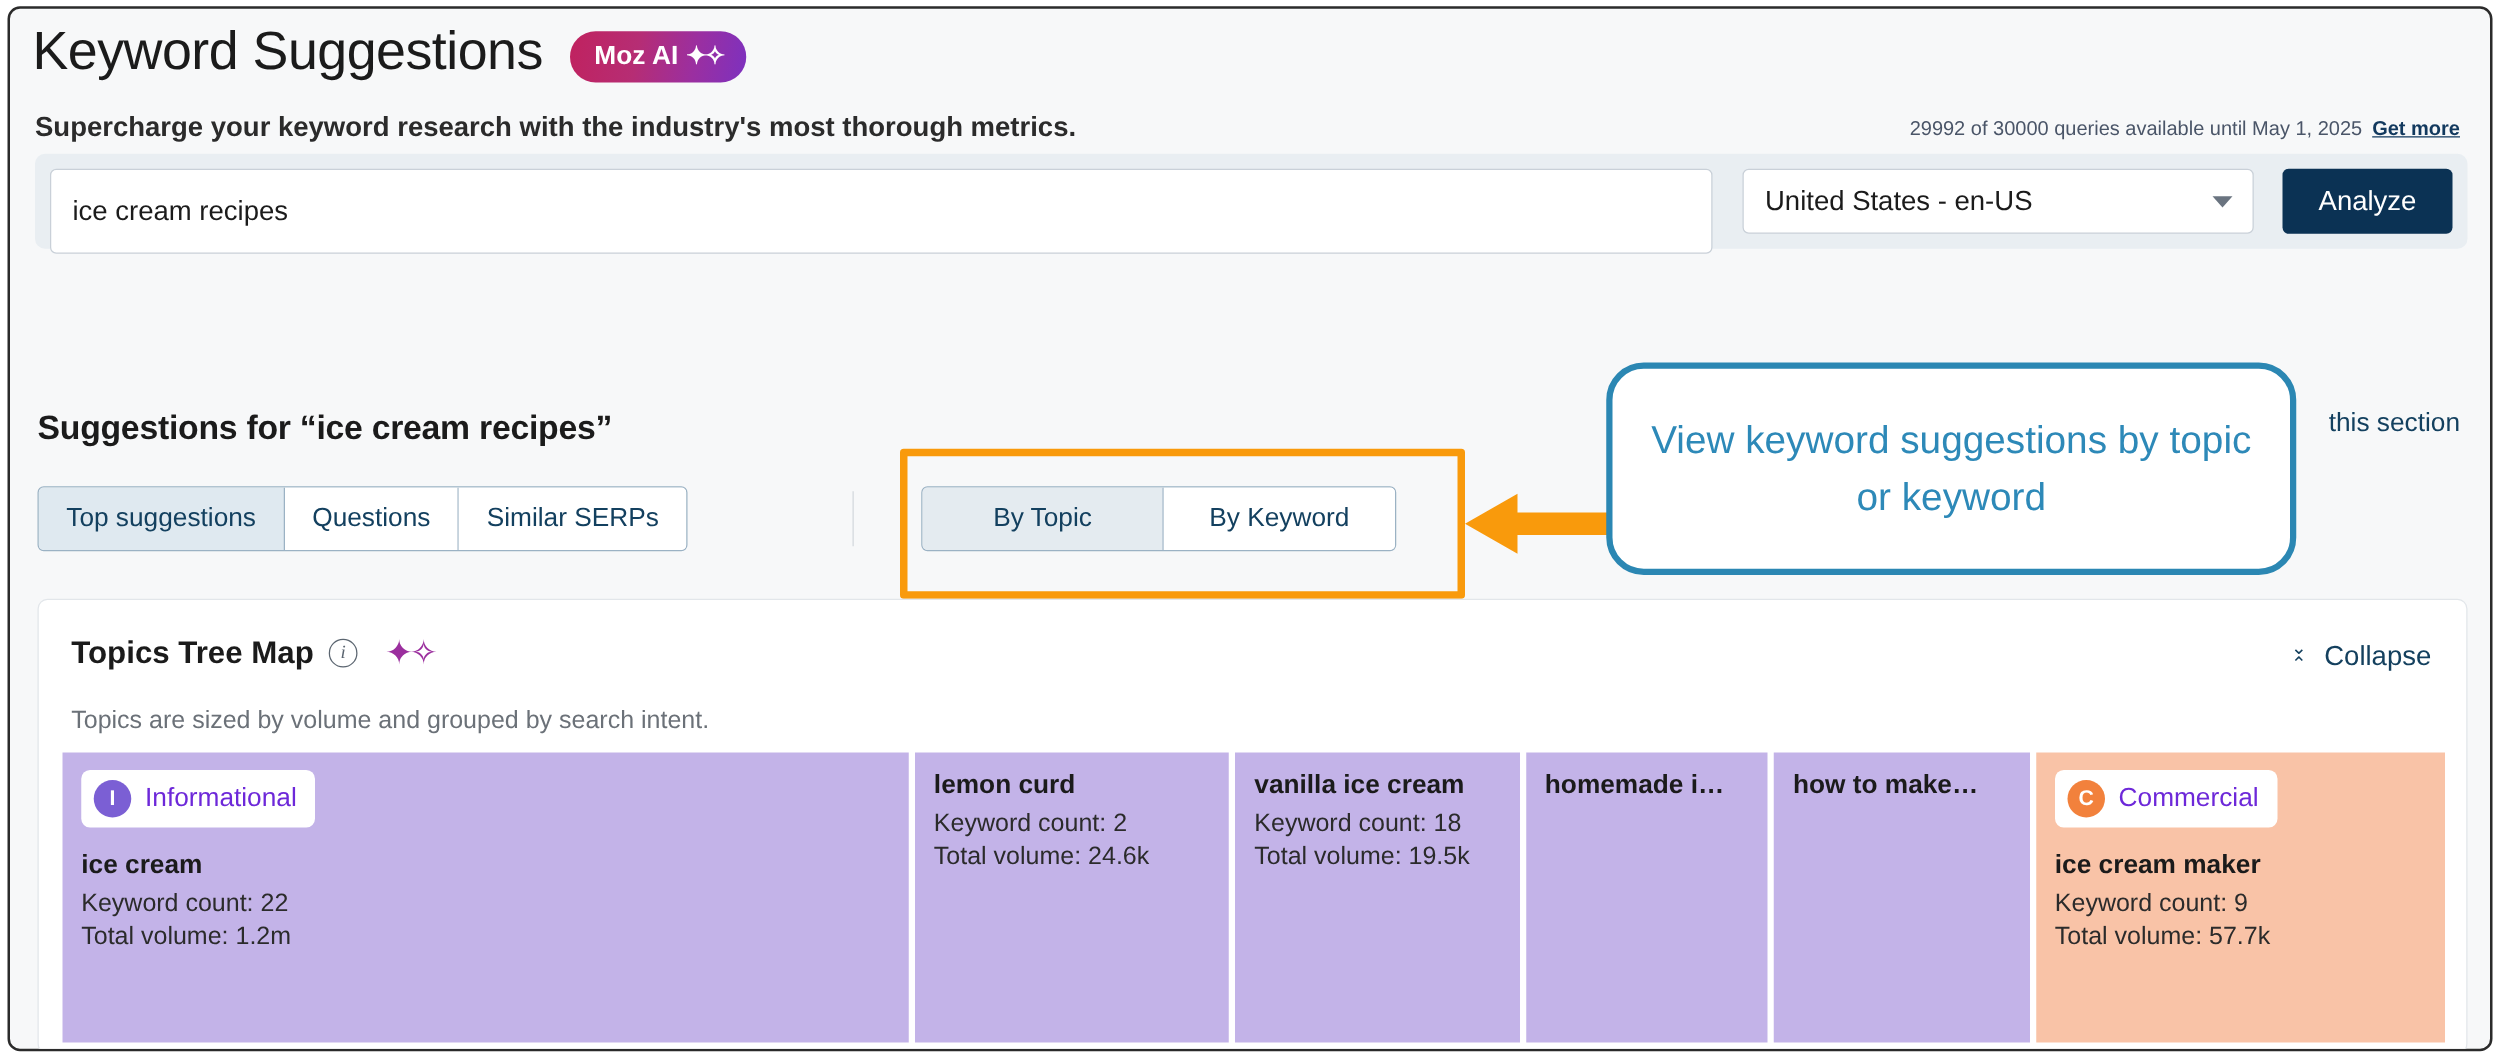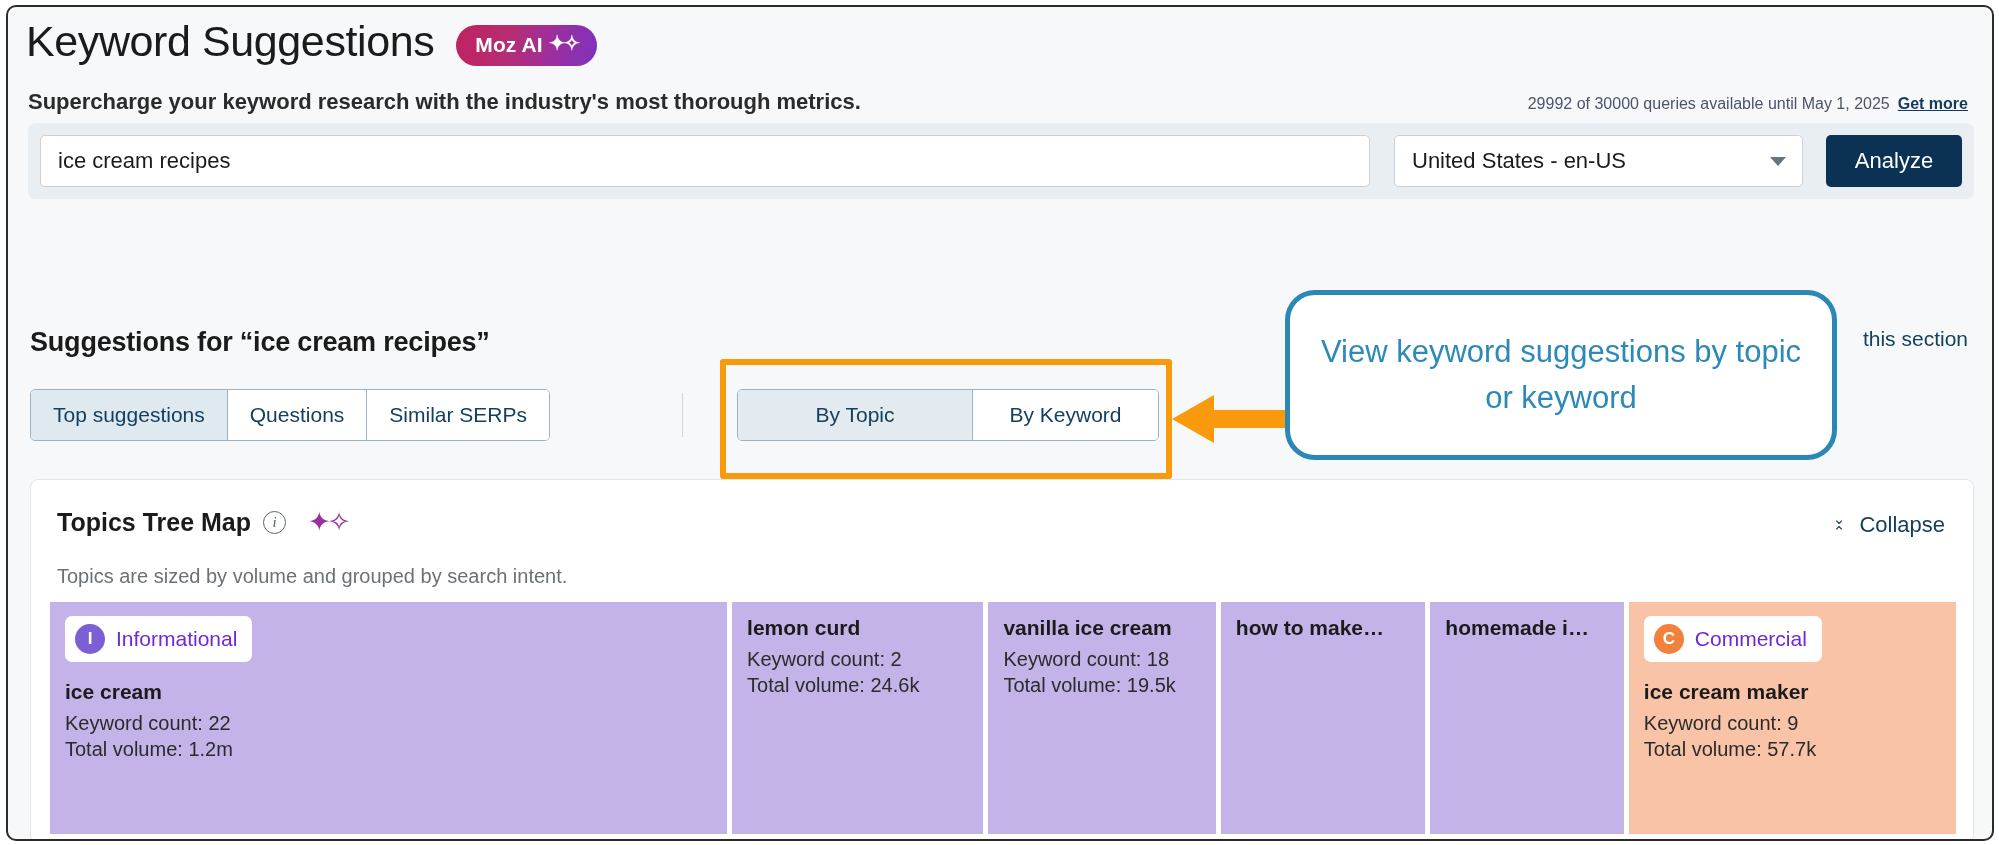--- a/index.html
+++ b/index.html
@@ -25,21 +25,21 @@
   .header { position: absolute; left: 0; top: 0; width: 100%; }
   .title-row {
     position: absolute; left: 18px; top: 12px;
     display: flex; align-items: center; gap: 22px;
   }
   .page-title {
     font-size: 43px; font-weight: 400; color: #1b1b1b;
     letter-spacing: -0.4px; line-height: 1.05;
   }
   .moz-ai-badge {
-    display: inline-flex; gap: 5px;
+    display: inline-flex; align-items: center; gap: 5px;
     padding: 8px 19px 9px 19px;
     border-radius: 26px;
     background: linear-gradient(100deg, #c0225f 0%, #b62d74 38%, #9b2fa0 70%, #7d31bf 100%);
     color: #ffffff; font-size: 21px; font-weight: 700;
     letter-spacing: 0.1px;
     transform: translateY(4px);
   }
   .moz-ai-badge .spark { font-size: 20px; line-height: 1; margin-left: 1px; letter-spacing:-2px;}
   .subtitle {
     position: absolute; left: 20px; top: 82px;
@@ -56,21 +56,21 @@
 
   
   .search-strip {
     position: absolute; left: 20px; top: 116px;
     width: 1946px; height: 76px;
     background: #e9eef2;
     border-radius: 8px;
   }
   .kw-input {
     position: absolute; left: 12px; top: 12px;
-    width: 1330px; height: 52px;
+    width: 1330px; height: 68px;
     background: #ffffff;
     border: 1px solid #c9d0d8;
     border-radius: 5px;
     font-family: "Liberation Sans", sans-serif;
     font-size: 22px; color: #1b1b1b;
     padding: 0 17px;
     outline: none;
   }
   .locale-select {
     position: absolute; left: 1366px; top: 12px;
@@ -146,21 +146,21 @@
     border-radius: 5px;
     overflow: hidden;
   }
   .toggle-btn {
     display: flex; align-items: center; justify-content: center;
     height: 100%;
     font-size: 21px; color: #13405f;
     background: #ffffff;
     cursor: pointer; white-space: nowrap;
   }
-  .toggle-btn.by-topic { width: 235px; background: #e4ebf0; border-right: 1px solid #9bb2c4; }
+  .toggle-btn.by-topic { width: 193px; background: #e4ebf0; border-right: 1px solid #9bb2c4; }
   .toggle-btn.by-keyword { width: 185px; }
 
   
   .annot-arrow {
     position: absolute; left: 1164px; top: 384px;
     width: 124px; height: 56px;
   }
   .callout {
     position: absolute; left: 1277px; top: 283px;
     width: 552px; height: 170px;
@@ -327,25 +327,25 @@
         <div class="tile" style="width: 252px;">
           <div class="tile-name">lemon curd</div>
           <div class="tile-stat">Keyword count: 2</div>
           <div class="tile-stat">Total volume: 24.6k</div>
         </div>
         <div class="tile" style="width: 228px;">
           <div class="tile-name">vanilla ice cream</div>
           <div class="tile-stat">Keyword count: 18</div>
           <div class="tile-stat">Total volume: 19.5k</div>
         </div>
+        <div class="tile" style="width: 194px;">
+          <div class="tile-name">homemade i…</div>
+        </div>
         <div class="tile" style="width: 205px;">
           <div class="tile-name">how to make…</div>
-        </div>
-        <div class="tile" style="width: 194px;">
-          <div class="tile-name">homemade i…</div>
         </div>
         <div class="tile commercial" style="width: 328px;"><div class="intent-badge">
             <span class="intent-dot commercial">C</span>
             <span class="intent-label">Commercial</span>
           </div><div class="tile-name">ice cream maker</div><div class="tile-stat">Keyword count: 9</div><div class="tile-stat">Total volume: 57.7k</div></div>
       </div>
   </div>
 
 </div>
 

